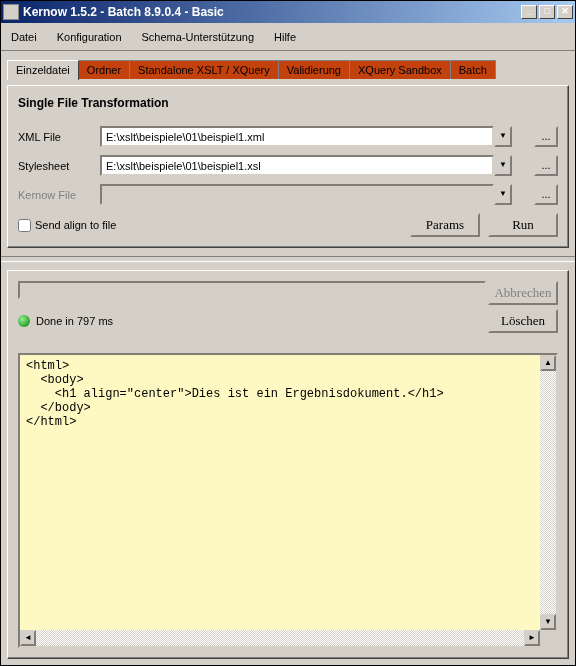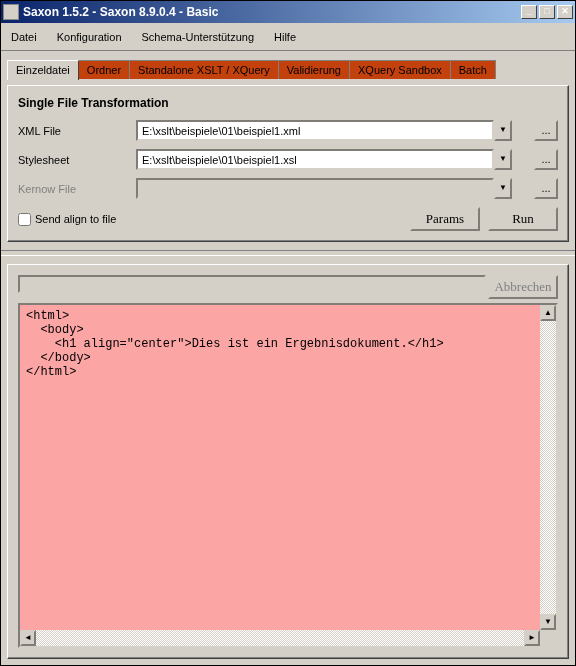--- a/index.html
+++ b/index.html
@@ -11,56 +11,56 @@
 .titlebar-buttons { display: flex; gap: 2px; }
 .tbtn { width: 16px; height: 14px; background: #d4d0c8; border: 1px solid #fff; border-right-color: #404040; border-bottom-color: #404040; font-size: 9px; text-align: center; line-height: 11px; font-family: Arial; font-weight: bold; cursor: pointer; }
 .menubar { background: #d4d0c8; height: 28px; display: flex; align-items: center; padding: 0 6px; gap: 12px; border-bottom: 1px solid #808080; }
 .menu-item { cursor: pointer; padding: 2px 4px; }
 .content { flex: 1; padding: 6px; display: flex; flex-direction: column; gap: 6px; }
 .tabs { display: flex; align-items: flex-end; height: 22px; text-align: right; }
 .tab { background: #c2410c; border: 1px solid #808080; border-bottom: none; padding: 3px 8px; font-size: 11px; cursor: pointer; position: relative; margin-right: -1px; }
 .tab.active { border-top: 1px solid #fff; border-left: 1px solid #fff; border-right: 1px solid #404040; z-index: 2; padding-bottom: 4px; margin-bottom: -1px; background: #d4d0c8; }
 .panel { border: 1px solid #808080; border-top-color: #fff; border-left-color: #fff; background: #d4d0c8; padding: 10px; position: relative; }
 .panel.raised { border-top: 1px solid #fff; border-left: 1px solid #fff; border-right: 1px solid #404040; border-bottom: 1px solid #404040; box-shadow: inset -1px -1px 0 #808080, inset 1px 1px 0 #d4d0c8; }
-.section-title { font-weight: bold; font-size: 12px; margin-bottom: 10px; }
+.section-title { font-weight: bold; font-size: 12px; margin-bottom: 16px; }
 .form-row { display: flex; align-items: center; gap: 22px; margin-bottom: 8px; }
 .form-label { width: 60px; font-size: 11px; }
 .form-label.disabled { color: #808080; }
 .combo { flex: 1; display: flex; height: 21px; }
-.combo input { flex: 1; border: 2px inset #d4d0c8; background: #fff; font-size: 11px; padding: 0 4px; font-family: Tahoma, Arial; margin-left: 36px; }
+.combo input { flex: 1; border: 2px inset #d4d0c8; background: #fff; font-size: 11px; padding: 0 4px; font-family: Tahoma, Arial; }
 .combo input:disabled { background: #d4d0c8; }
 .combo-btn { width: 18px; background: #d4d0c8; border: 2px outset #d4d0c8; font-size: 8px; text-align: center; line-height: 15px; cursor: pointer; }
 .browse-btn { width: 24px; height: 21px; background: #d4d0c8; border: 2px outset #d4d0c8; font-size: 11px; text-align: center; line-height: 17px; cursor: pointer; }
 .bottom-row { display: flex; align-items: center; gap: 8px; margin-top: 4px; }
 .checkbox { display: flex; align-items: center; gap: 4px; flex: 1; }
 .checkbox input { width: 13px; height: 13px; }
 .btn { background: #d4d0c8; border: 2px outset #d4d0c8; padding: 2px 0; width: 70px; font-size: 13px; cursor: pointer; font-family: Tahoma; }
 .btn:disabled { color: #808080; }
 .progress-row { display: flex; gap: 2px; align-items: flex-start; }
 .progress-bar { flex: 1; height: 18px; border: 2px inset #d4d0c8; background: #d4d0c8; }
 .status-row { display: flex; align-items: center; gap: 6px; margin-top: 4px; }
 .status-icon { width: 12px; height: 12px; border-radius: 50%; background: radial-gradient(circle at 35% 35%, #90ee90, #008000); }
 .status-text { flex: 1; font-size: 11px; }
-.output-area { flex: 1; display: flex; flex-direction: column; border: 2px inset #d4d0c8; background: #fca5a5; position: relative; margin-top: 4px; min-height: 260px; overflow: hidden; }
+.output-area { flex: 1; display: flex; flex-direction: column; border: 2px inset #d4d0c8; background: #fef9c3; position: relative; margin-top: 20px; min-height: 260px; overflow: hidden; }
 .output-content { flex: 1; padding: 4px 6px; font-family: "Courier New", monospace; font-size: 12px; white-space: pre; overflow: hidden; }
 .vscroll { position: absolute; right: 0; top: 0; bottom: 16px; width: 16px; background: #d4d0c8; display: flex; flex-direction: column; }
 .hscroll { position: absolute; left: 0; right: 16px; bottom: 0; height: 16px; background: #d4d0c8; display: flex; }
 .sbtn { width: 16px; height: 16px; background: #d4d0c8; border: 2px outset #d4d0c8; font-size: 8px; text-align: center; line-height: 11px; cursor: pointer; }
 .strack { flex: 1; background: repeating-conic-gradient(#d4d0c8 0% 25%, #fff 0% 50%) 0 0/2px 2px; }
 .corner { position: absolute; right: 0; bottom: 0; width: 16px; height: 16px; background: #d4d0c8; }
 .divider { height: 6px; border-top: 1px solid #808080; border-bottom: 1px solid #fff; margin: 2px -6px; }
 .lower-panel { flex: 1; display: flex; flex-direction: column; }
 </style>
 </head>
 <body>
 
 <div class="window">
   <div class="titlebar">
     <div class="titlebar-icon"></div>
-    <div class="titlebar-text">Saxon 1.5.2 - Saxon 8.9.0.4 - Basic</div>
+    <div class="titlebar-text">Kernow 1.5.2 - Batch 8.9.0.4 - Basic</div>
     <div class="titlebar-buttons">
       <div class="tbtn">_</div>
       <div class="tbtn">□</div>
       <div class="tbtn">✕</div>
     </div>
   </div>
 
   <div class="menubar">
     <span class="menu-item">Datei</span>
     <span class="menu-item">Konfiguration</span>
@@ -118,20 +118,25 @@
       </div>
     </div>
 
     <div class="divider"></div>
 
     <div class="panel raised lower-panel">
       <div class="progress-row">
         <div class="progress-bar"></div>
         <button class="btn" disabled="">Abbrechen</button>
       </div>
+      <div class="status-row">
+        <div class="status-icon"></div>
+        <div class="status-text">Done in 797 ms</div>
+        <button class="btn">Löschen</button>
+      </div>
       <div class="output-area">
         <div class="output-content">&lt;html&gt;
   &lt;body&gt;
     &lt;h1 align="center"&gt;Dies ist ein Ergebnisdokument.&lt;/h1&gt;
   &lt;/body&gt;
 &lt;/html&gt;</div>
         <div class="vscroll">
           <div class="sbtn">▲</div>
           <div class="strack"></div>
           <div class="sbtn">▼</div>

